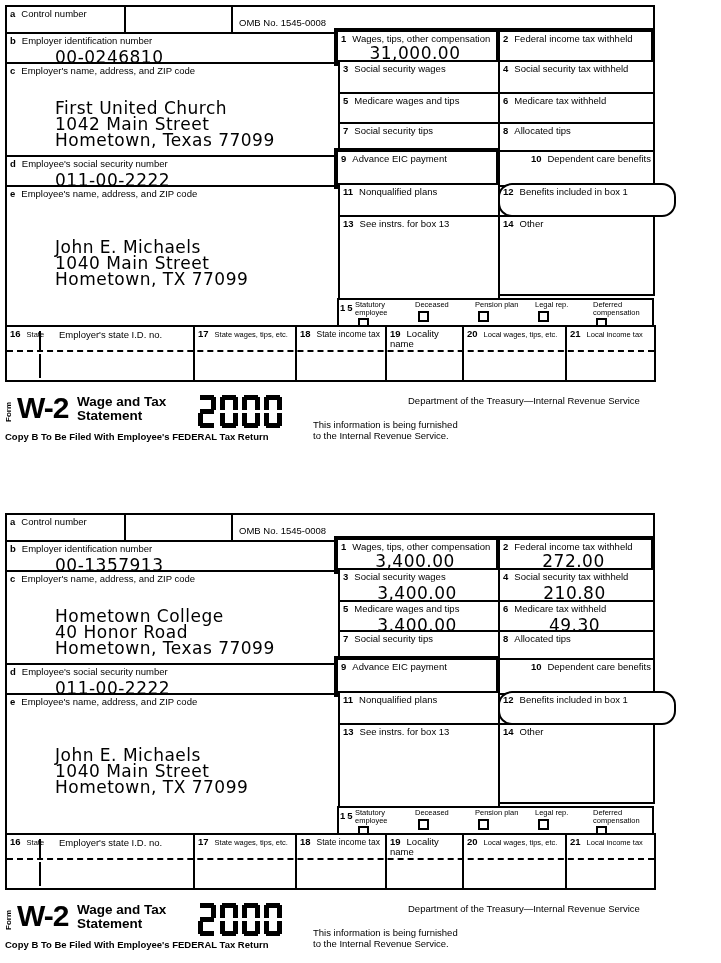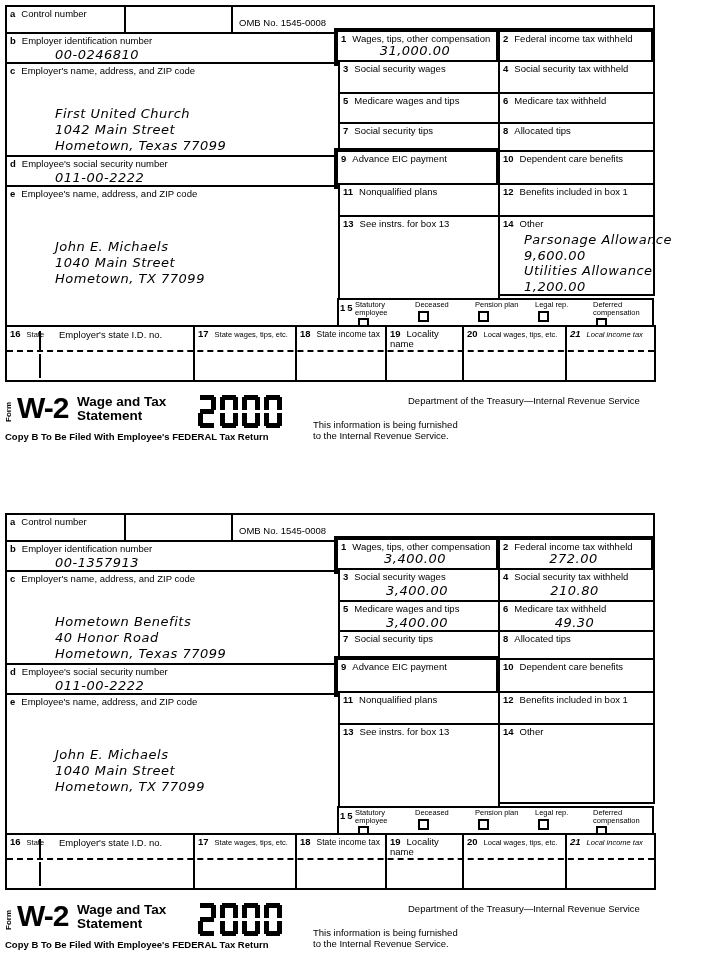--- a/index.html
+++ b/index.html
@@ -24,47 +24,47 @@
   
   .box-1  { left:329px; top:23px;  width:166px; height:38px; }
   .box-2  { left:491px; top:23px;  width:159px; height:38px; }
   .box-3  { left:333px; top:55px;  width:162px; height:34px; }
   .box-4  { left:493px; top:55px;  width:157px; height:34px; }
   .box-5  { left:333px; top:87px;  width:162px; height:32px; }
   .box-6  { left:493px; top:87px;  width:157px; height:32px; }
   .box-7  { left:333px; top:117px; width:162px; height:32px; }
   .box-8  { left:493px; top:117px; width:157px; height:32px; }
   .box-9  { left:329px; top:143px; width:166px; height:41px; }
-  .box-10 { left:493px; top:145px; width:157px; height:37px; }
+  .box-10 { left:493px; top:145px; width:157px; height:37px;text-align:right; }
   .box-11 { left:333px; top:178px; width:162px; height:34px; }
-  .box-12 { left:493px; top:178px; width:157px; height:34px; }
+  .box-12 { left:493px; top:178px; width:178px; height:34px;border-radius:14px; }
   .box-13 { left:333px; top:210px; width:162px; height:85px; }
   .box-14 { left:493px; top:210px; width:157px; height:81px; }
   .box-15 { left:332px; top:293px; width:317px; height:29px; }
   
   .c16 { left:0;     top:320px; width:190px; height:57px; }
   .c17 { left:188px; top:320px; width:104px; height:57px; }
   .c18 { left:290px; top:320px; width:101px;  height:57px; }
   .c19 { left:380px; top:320px; width:79px;  height:57px; }
   .c20 { left:457px; top:320px; width:105px; height:57px; }
-  .c21 { left:560px; top:320px; width:91px;  height:57px;font-style:italic; }
+  .c21 { left:560px; top:320px; width:91px;  height:57px; }
   .dashline { position:absolute; left:2px; top:345px; width:647px; height:0; border-top:2px dashed #000; }
   .tick16a { position:absolute; left:34px; top:326px; width:2px; height:19px; background:#000; }
   .tick16b { position:absolute; left:34px; top:349px; width:2px; height:24px; background:#000; }
 
   .vdiv { position:absolute; top:0; bottom:0; width:2px; background:#000; }
 
   .lbl { position:absolute; left:3px; top:2px; right:2px; font-size:9.5px; line-height:10px; }
   .num { font-weight:bold; margin-right:6px; font-size:9.5px; }
   .omb { position:absolute; left:232px; bottom:4px; font-size:9.5px; }
 
-  .hand { font-family:"DejaVu Sans", sans-serif; font-style:italic; font-size:13px; letter-spacing:0.5px; white-space:nowrap; }
+  .hand { font-family:"DejaVu Sans", sans-serif; font-size:17px; letter-spacing:0.5px; white-space:nowrap; }
   .v-ein  { position:absolute; left:48px; top:13px; }
   .v-ssn  { position:absolute; left:48px; top:13px; }
-  .addr   { position:absolute; left:48px; top:36px; line-height:16px;margin-top:6px; }
+  .addr   { position:absolute; left:48px; top:36px; line-height:16px; }
   .emp    { position:absolute; left:48px; top:52px; line-height:16px; }
   .v-center { position:absolute; left:0; right:4px; top:13px; text-align:center; }
   .box.bold .v-center { top:11px; }
   .b14block { position:absolute; left:24px; top:15px; line-height:15.5px; }
 
   
   .b15num { position:absolute; left:1px; top:2px; font-weight:bold; font-size:9.5px; letter-spacing:2px; }
   .ckgroup { position:absolute; top:1px; }
   .ck-0 { left:16px;  width:52px; }
   .ck-1 { left:76px;  width:56px; }
@@ -179,26 +179,20 @@
       <div class="lbl"><span class="num">11</span><span>Nonqualified plans</span></div>
     </div>
     <div class="box box-12">
       <div class="lbl"><span class="num">12</span><span>Benefits included in box 1</span></div>
     </div>
     <div class="box box-13">
       <div class="lbl"><span class="num">13</span><span>See instrs. for box 13</span></div>
     </div>
     <div class="box box-14">
       <div class="lbl"><span class="num">14</span><span>Other</span></div>
-      <div class="hand b14block">
-        <div>Parsonage Allowance</div>
-        <div>9,600.00</div>
-        <div>Utilities Allowance</div>
-        <div>1,200.00</div>
-      </div>
     </div>
 
     <div class="box box-15">
       <span class="b15num">15</span>
       <div class="ckgroup ck-0">
         <span class="cklbl">Statutory employee</span>
         <span class="ckbox"></span>
       </div>
       <div class="ckgroup ck-1">
         <span class="cklbl">Deceased</span>
@@ -299,21 +293,21 @@
     </div>
 
     <div class="box box-b">
       <div class="lbl"><span class="num">b</span><span>Employer identification number</span></div>
       <div class="hand v-ein">00-1357913</div>
     </div>
 
     <div class="box box-c">
       <div class="lbl"><span class="num">c</span><span>Employer's name, address, and ZIP code</span></div>
       <div class="hand addr">
-        <div>Hometown Benefits</div>
+        <div>Hometown College</div>
         <div>40 Honor Road</div>
         <div>Hometown, Texas 77099</div>
       </div>
     </div>
 
     <div class="box box-d">
       <div class="lbl"><span class="num">d</span><span>Employee's social security number</span></div>
       <div class="hand v-ssn">011-00-2222</div>
     </div>
 

